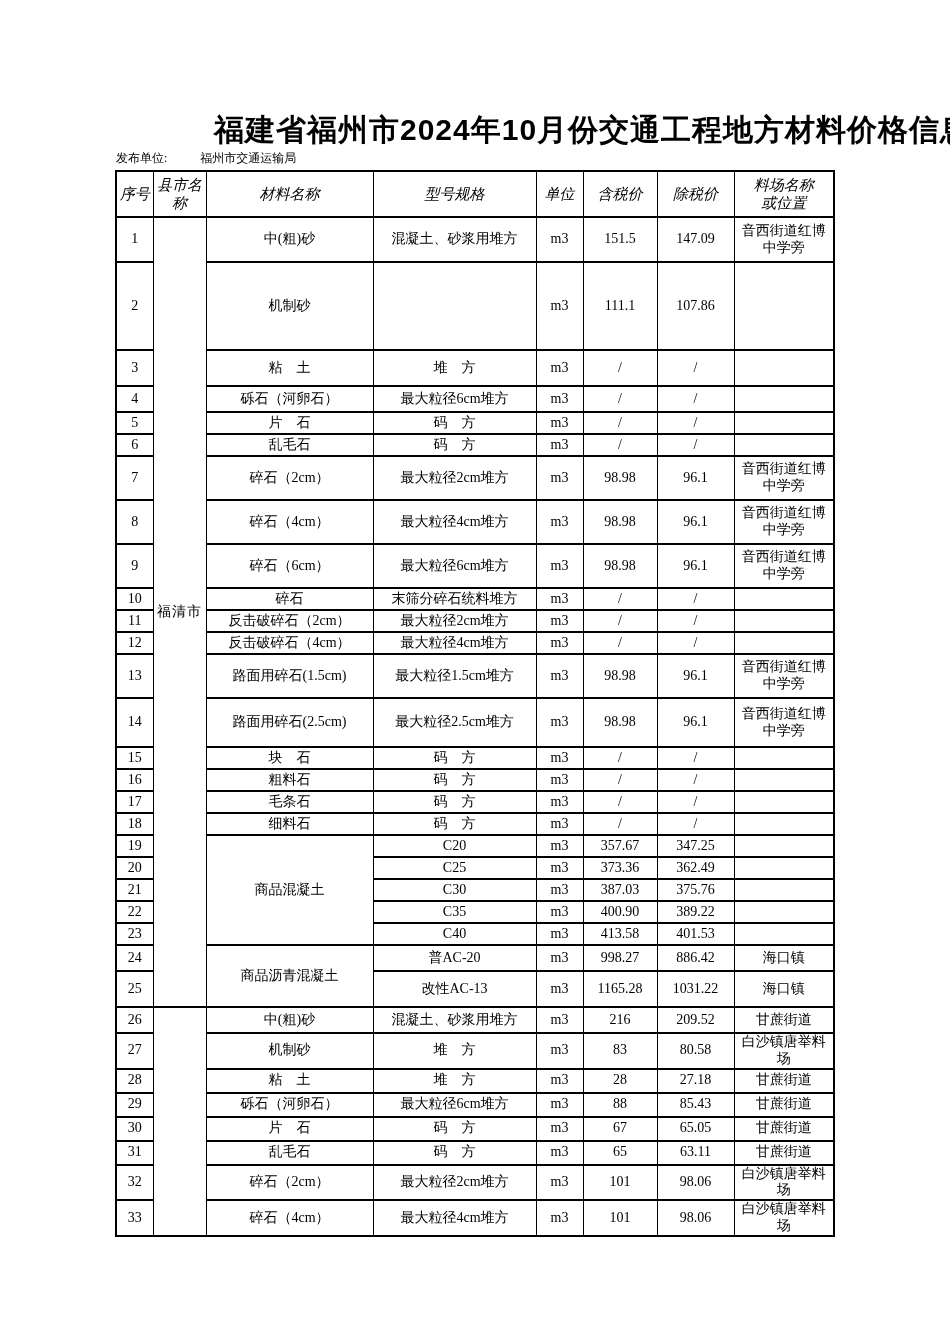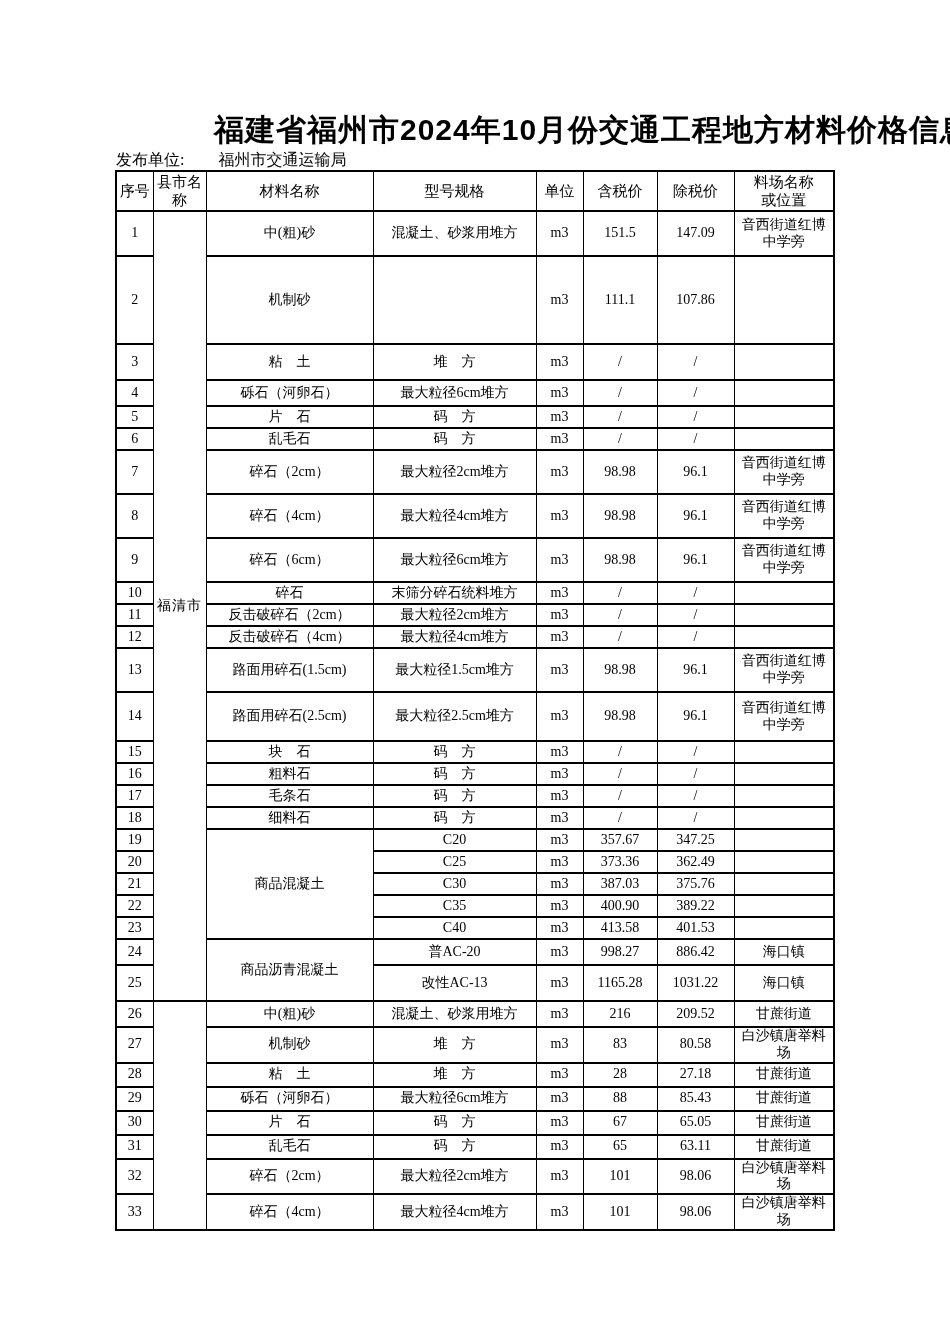--- a/index.html
+++ b/index.html
@@ -17,21 +17,21 @@
     font-family:"Liberation Sans","DejaVu Sans",sans-serif;
     font-weight:bold;
     font-size:30px;
     letter-spacing:1px;
     white-space:nowrap;
     color:#000;
   }
   .publisher{
     position:absolute;
     left:116px;top:150px;
-    font-size:16px;
+    font-size:12px;
     white-space:nowrap;
   }
   .publisher .pub-value{margin-left:30px;}
   table.price-table{
     position:absolute;
     left:115px;top:170px;
     border-collapse:collapse;
     table-layout:fixed;
     border:2px solid #000;
   }
@@ -68,21 +68,21 @@
     <col style="width:37px">
     <col style="width:53px">
     <col style="width:167px">
     <col style="width:163px">
     <col style="width:47px">
     <col style="width:74px">
     <col style="width:77px">
     <col style="width:100px">
   </colgroup>
   <thead>
-    <tr style="height: 40px;">
+    <tr style="height: 46px; font-style: italic;">
         <th>序号</th>
         <th>县市名
 称</th>
         <th>材料名称</th>
         <th>型号规格</th>
         <th>单位</th>
         <th>含税价</th>
         <th>除税价</th>
         <th>料场名称
 或位置</th>

